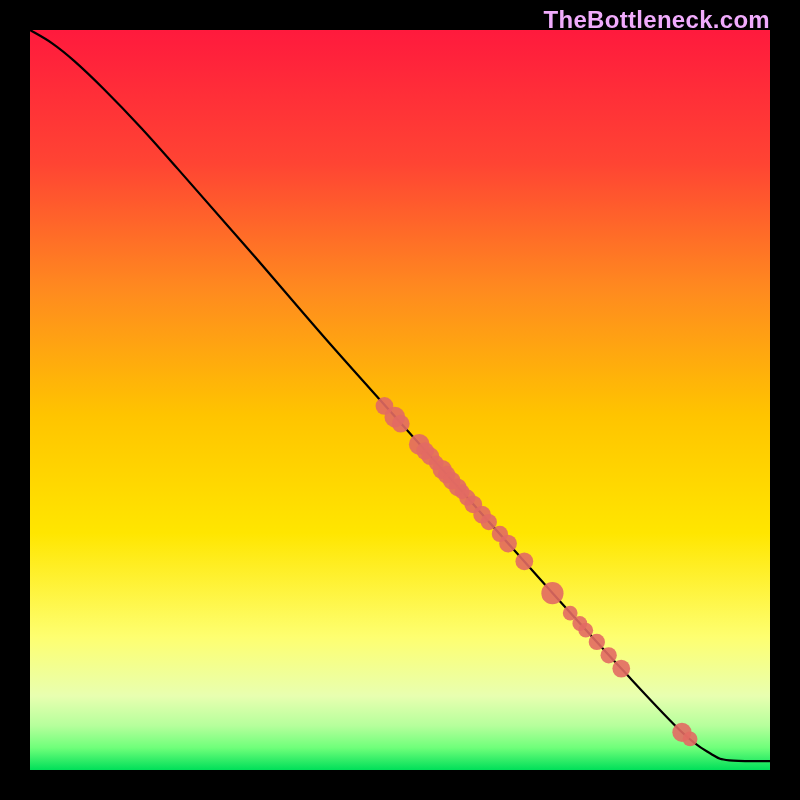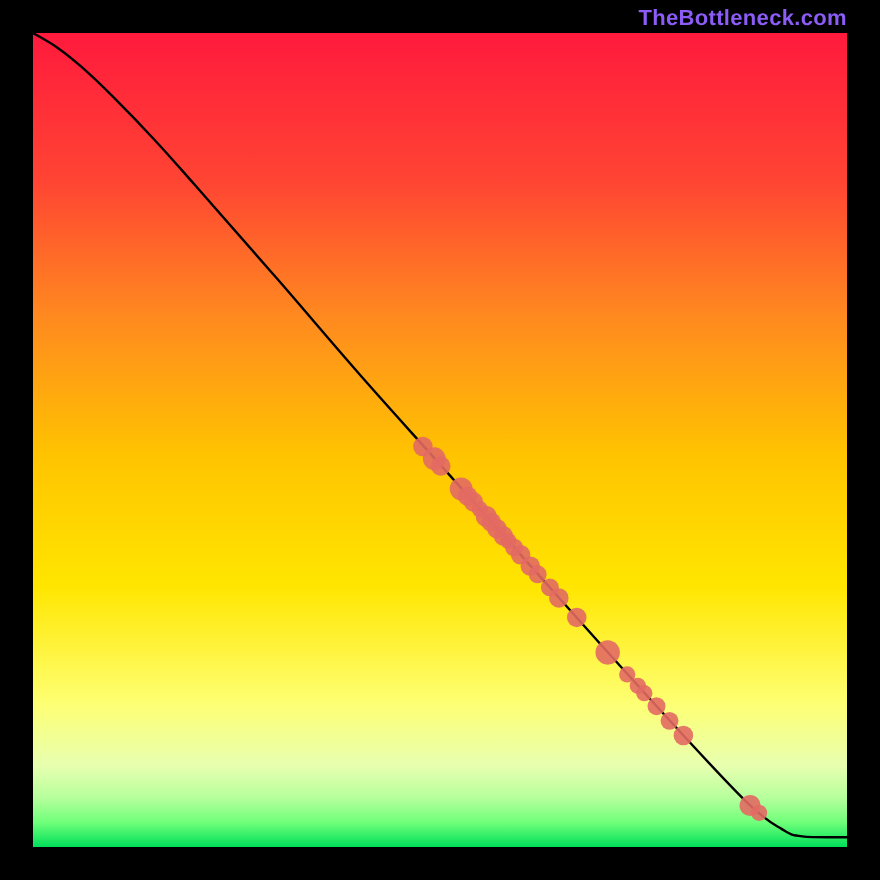--- a/index.html
+++ b/index.html
@@ -19,23 +19,23 @@
     background: #000;
   }
   svg {
     display: block;
   }
   .watermark {
     position: absolute;
     top: 6px;
     right: 30px;
     font-family: Arial, Helvetica, sans-serif;
-    font-size: 20px;
+    font-size: 24px;
     font-weight: 600;
-    color: #8b5cf6;
+    color: #f0abfc;
     letter-spacing: 0.3px;
     text-align: center;
   }
 </style>
 </head>
 <body>
 
 <div class="watermark">TheBottleneck.com</div>
 
 <div class="frame">

